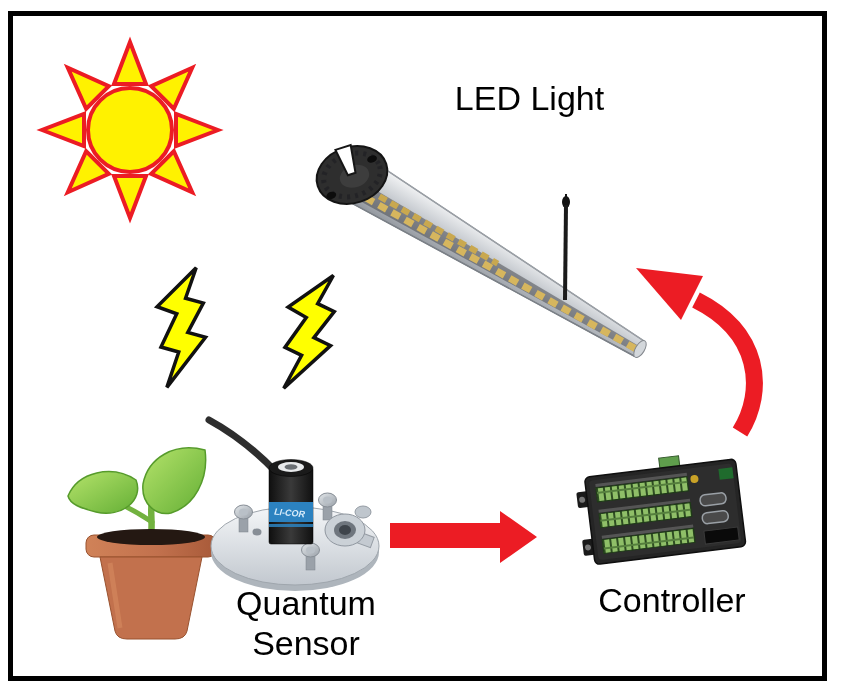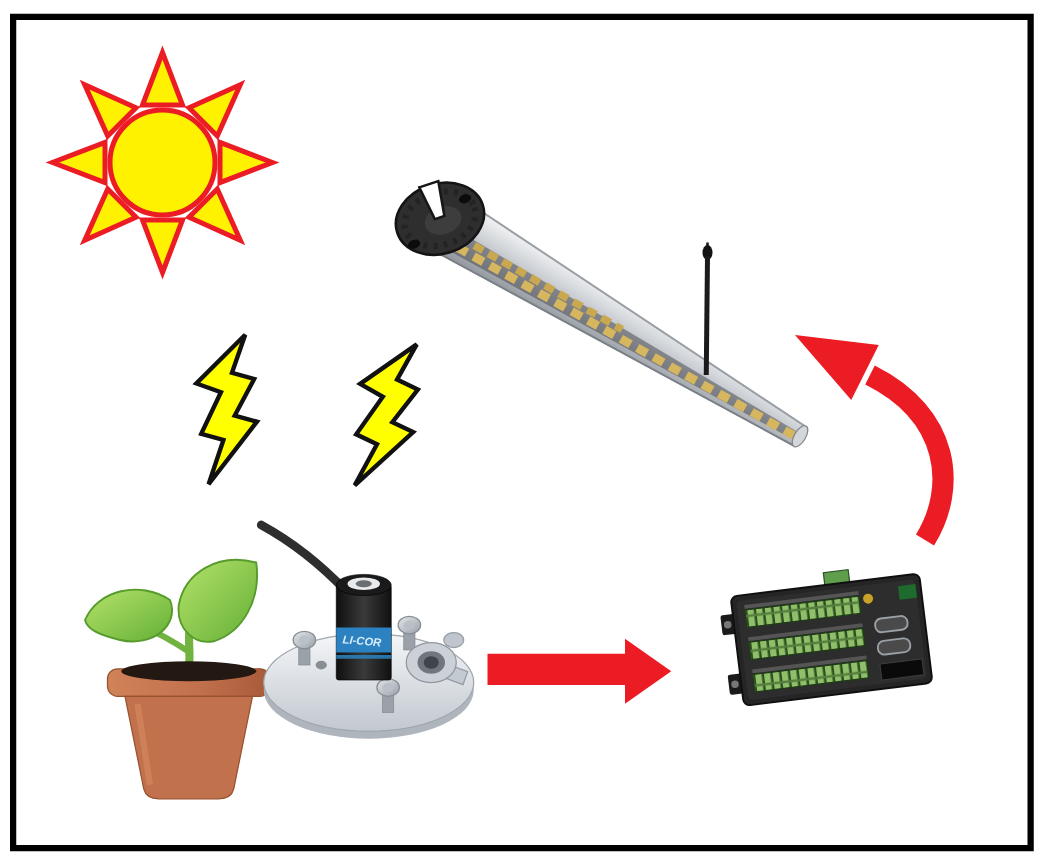--- a/index.html
+++ b/index.html
@@ -44,20 +44,21 @@
       <polygon points="90,2 74,44 106,44" transform="rotate(135 90 90)" stroke="#EC1C24" stroke-width="4" fill="#FFF200"></polygon>
       <polygon points="90,2 74,44 106,44" transform="rotate(180 90 90)" stroke="#EC1C24" stroke-width="4" fill="#FFF200"></polygon>
       <polygon points="90,2 74,44 106,44" transform="rotate(225 90 90)" stroke="#EC1C24" stroke-width="4" fill="#FFF200"></polygon>
       <polygon points="90,2 74,44 106,44" transform="rotate(270 90 90)" stroke="#EC1C24" stroke-width="4" fill="#FFF200"></polygon>
       <polygon points="90,2 74,44 106,44" transform="rotate(315 90 90)" stroke="#EC1C24" stroke-width="4" fill="#FFF200"></polygon>
     </g>
     <circle cx="90" cy="90" r="42" stroke="#EC1C24" stroke-width="4" fill="#FFF200"></circle>
   </svg>
 
   <div class="label" id="label-led">
+    <span>LED Light</span>
   </div>
 
   <svg id="fixture-svg" width="380" height="235" viewBox="0 0 380 235" role="img">
     <defs>
       <linearGradient id="barg" x1="0" y1="-24" x2="0" y2="24" gradientUnits="userSpaceOnUse">
         <stop offset="0" stop-color="#F4F5F6"></stop>
         <stop offset="0.45" stop-color="#C9CDD2"></stop>
         <stop offset="1" stop-color="#8F949B"></stop>
       </linearGradient>
     </defs>
@@ -159,20 +160,24 @@
       <rect x="72" y="52" width="44" height="76" rx="2" fill="url(#cylg)" stroke="#000000" stroke-width="0.5"></rect>
       <rect x="72" y="86" width="44" height="20" fill="#2C82C0"></rect>
       <rect x="72" y="108" width="44" height="3" fill="#2C82C0" opacity="0.85"></rect>
       <text x="77" y="100" font-size="9" font-weight="bold" font-style="italic" fill="#D8ECFA" transform="rotate(5 94 98)" font-family="Liberation Sans, sans-serif">LI-COR</text>
       <ellipse cx="94" cy="52" rx="22" ry="8.5" fill="#1A1A1A" stroke="#000000" stroke-width="0.5"></ellipse>
       <ellipse cx="94" cy="51" rx="13" ry="5" fill="#E8EAEC"></ellipse>
       <ellipse cx="94" cy="51" rx="6.5" ry="2.8" fill="#6A6F74"></ellipse>
     </g>
   </svg>
 
+  <div class="label" id="label-quantum">
+    <span>Quantum</span>
+    <span>Sensor</span>
+  </div>
 
   <svg id="arrow-straight-svg" width="150" height="54" viewBox="0 0 150 54" role="img">
     <polygon points="0,13 110,13 110,1 147,27 110,53 110,38 0,38" fill="#EC1C24"></polygon>
   </svg>
 
   <svg id="controller-svg" width="180" height="130" viewBox="0 0 180 130" role="img">
     <defs>
       <pattern id="tpat" width="7" height="14" patternUnits="userSpaceOnUse">
         <rect x="0" y="0" width="7" height="14" fill="#8FBF68"></rect>
         <rect x="5" y="0" width="2" height="14" fill="#2E4D22"></rect>
@@ -194,19 +199,22 @@
       <rect x="26" y="78" width="92" height="3" fill="#CFCFCF" opacity="0.25"></rect>
       <rect x="26" y="82" width="92" height="14" fill="url(#tpat)" stroke="#1E3A17" stroke-width="1"></rect>
       <circle cx="125" cy="33" r="4" fill="#C9A227"></circle>
       <rect x="150" y="26" width="14" height="11" fill="#1F6B2D"></rect>
       <rect x="128" y="50" width="26" height="11" rx="5" fill="#4A4A4A" stroke="#9AA0A6" stroke-width="1.5"></rect>
       <rect x="128" y="68" width="26" height="11" rx="5" fill="#4A4A4A" stroke="#9AA0A6" stroke-width="1.5"></rect>
       <rect x="128" y="86" width="34" height="13" fill="#0A0A0A" stroke="#3A3A3A" stroke-width="1"></rect>
     </g>
   </svg>
 
+  <div class="label" id="label-controller">
+    <span>Controller</span>
+  </div>
 
   <svg id="arrow-curved-svg" width="180" height="210" viewBox="0 0 180 210" role="img">
     <path d="M 128,192 C 154,150 148,92 84,60" fill="none" stroke-width="17" stroke="#EC1C24"></path>
     <polygon points="24,28 91,36 69,80" fill="#EC1C24"></polygon>
   </svg>
 
 </div>
 
 </body></html>

